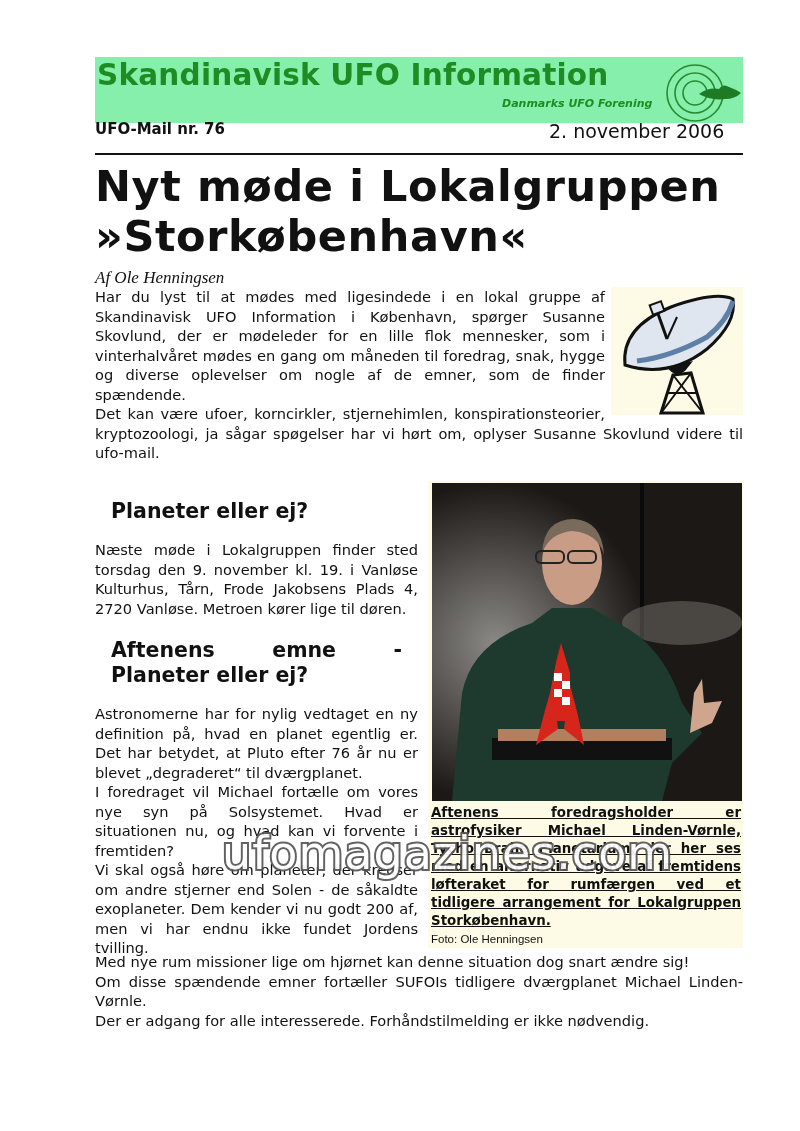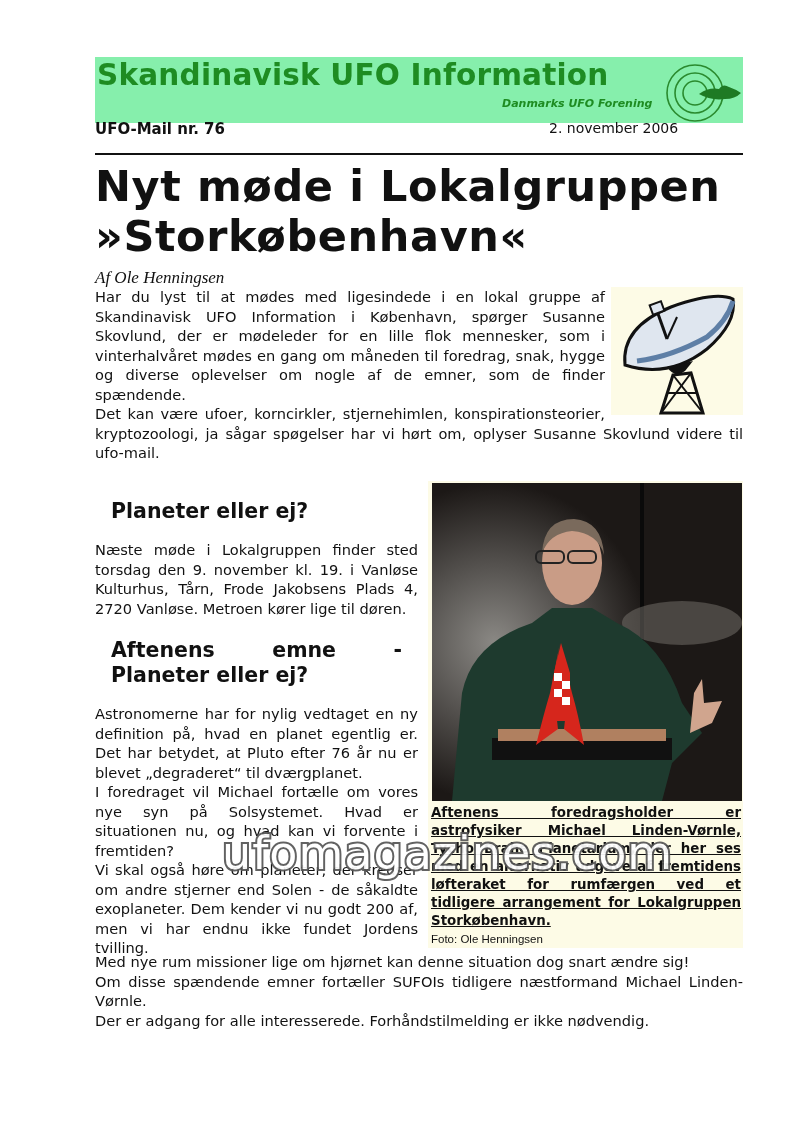--- a/index.html
+++ b/index.html
@@ -7,21 +7,21 @@
            font-family: "DejaVu Sans", sans-serif; color: #111; }
     .page { position: absolute; left: 95px; top: 57px; width: 648px; }
 
     
     .masthead { position: relative; height: 66px; background: #86efac; }
     .mast-title { position: absolute; left: 2px; top: 0px; font-weight: bold; font-size: 29.5px;
                   color: #1e8c22; letter-spacing: 0.2px; line-height: 36px; }
     .mast-sub { position: absolute; left: 407px; top: 40px; font-style: italic; font-weight: bold;
                 font-size: 11px; color: #1e8c22; }
     .mast-issue { position: absolute; left: 0; top: 63px; font-weight: bold; font-size: 15px; }
-    .mast-date { position: absolute; left: 454px; top: 63px; font-size: 14px; }
+    .mast-date { position: absolute; left: 454px; top: 63px; font-size: 19px; }
     .logo { position: absolute; left: 570px; top: 4px; width: 78px; height: 64px; }
     .rule { position: absolute; left: 0; top: 96px; width: 648px; height: 2px; background: #111; }
 
     h1 { position: absolute; left: 0; top: 104px; margin: 0; font-size: 43px; line-height: 50px;
          font-weight: bold; letter-spacing: 0.6px; width: 660px; }
     .byline { position: absolute; left: 0; top: 211px; font-style: italic; font-size: 17px; font-family: Liberation Serif, serif; }
 
     .body { font-size: 14.6px; line-height: 19.5px; }
     .just { text-align: justify; }
     p { margin: 0; }
@@ -129,18 +129,18 @@
       <rect x="122" y="206" width="8" height="8" fill="#fff"></rect>
       <rect x="130" y="214" width="8" height="8" fill="#fff"></rect>
       <path d="M262 210 L270 196 L272 220 L290 218 L280 240 L258 250 Z" fill="#d0a58e"></path>
     </svg>
     <div class="caption">Aftenens foredragsholder er astrofysiker Michael Linden-Vørnle, Tycho Brahe Planetarium, der her ses med en alternativ udgave af fremtidens løfteraket for rumfærgen ved et tidligere arrangement for Lokalgruppen Storkøbenhavn.</div>
     <div class="photo-credit">Foto: Ole Henningsen</div>
   </div>
 
   <div class="tail body">
     <p class="just">Med nye rum missioner lige om hjørnet kan denne situation dog snart ændre sig!</p>
-    <p class="just">Om disse spændende emner fortæller SUFOIs tidligere næstformand Michael Linden-Vørnle.</p>
+    <p class="just">Om disse spændende emner fortæller SUFOIs tidligere dværgplanet Michael Linden-Vørnle.</p>
     <p>Der er adgang for alle interesserede. Forhåndstilmelding er ikke nødvendig.</p>
   </div>
 </div>
 
 <div class="watermark">ufomagazines.com</div>
 
 </body></html>

